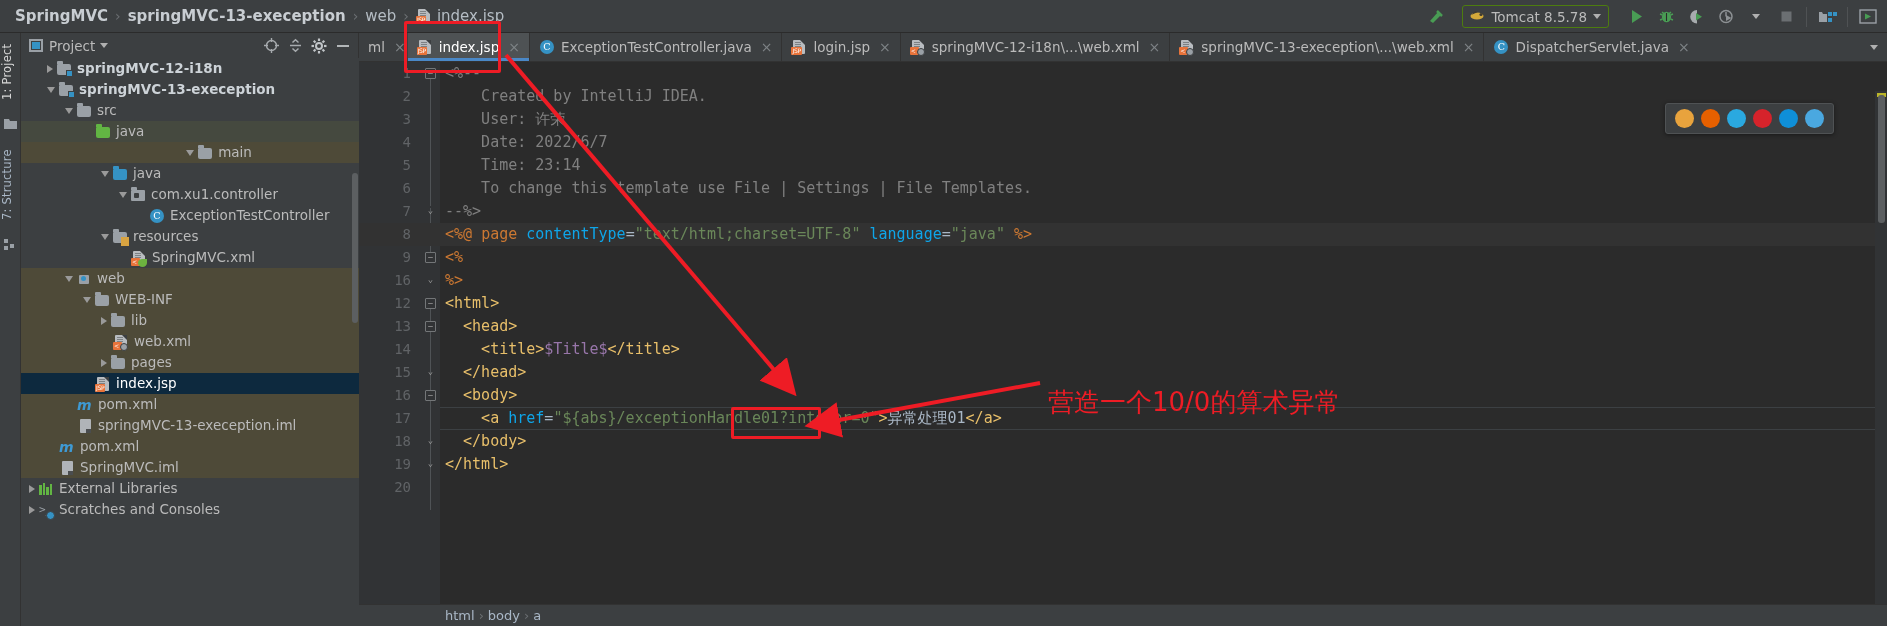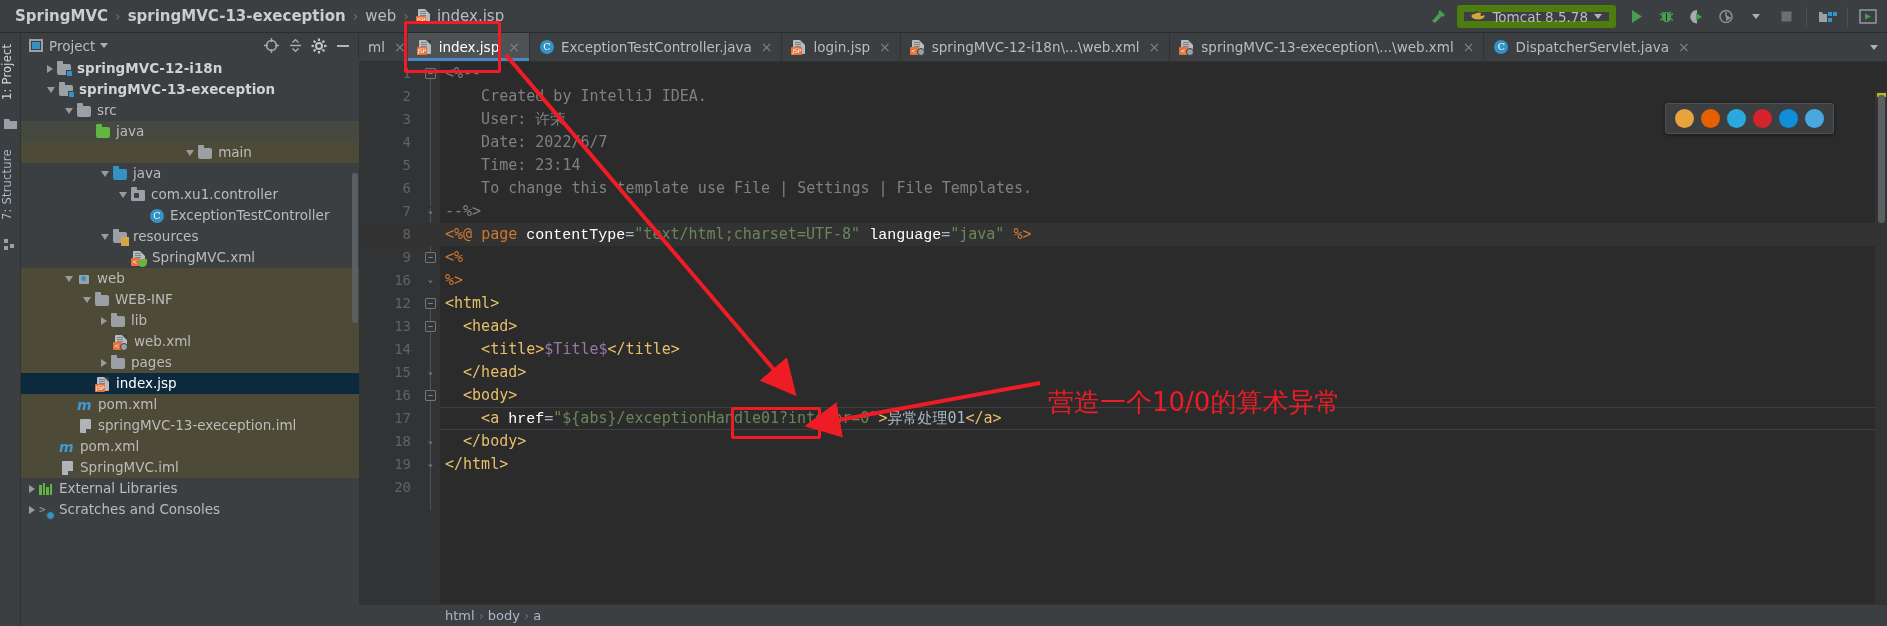--- a/index.html
+++ b/index.html
@@ -27,22 +27,22 @@
 
   .topbar-right {
     position: absolute; right: 4px; top: 0; height: 33px;
     display: flex; align-items: center; gap: 0px;
   }
   .tb-icon {
     width: 30px; height: 26px; display: flex; align-items: center; justify-content: center;
   }
   .runcfg {
     display: flex; align-items: center; gap: 6px;
-    height: 23px; padding: 0 7px 0 6px; margin: 0 5px;
-    border: 7px solid #4d7c0f; border-radius: 3px; background: #3c3f41;
+    height: 23px; padding: 0 7px 0 6px; margin: 0 12px;
+    border: 1px solid #4d7c0f; border-radius: 3px; background: #3c3f41;
     color: #bbbbbb; font-size: 13.5px; white-space: nowrap;
   }
   .sep-v { width: 1px; height: 20px; background: #4f5254; margin: 0 5px; }
 
   
   .leftstrip {
     position: absolute; left: 0; top: 33px; width: 21px; height: 593px;
     background: #3c3f41; border-right: 1px solid #323232;
   }
   .vlabel {
@@ -222,21 +222,21 @@
   .ctext { position: absolute; left: 86px; line-height: 23px; }
   .cline.hl { background: #323232; }
   .cline.caret-row::after {
     content: ""; position: absolute; left: 81px; right: 0; top: 0; bottom: 0;
     border-top: 1px solid #3c4043; border-bottom: 1px solid #3c4043; pointer-events: none;
   }
 
   
   .c-cmt   { color: #808080; }
   .c-tag   { color: #e8bf6a; }
-  .c-attr  { color: #ffffff; font-family: Liberation Mono, monospace; }
+  .c-attr  { color: #0ea5e9; }
   .c-str   { color: #6a8759; }
   .c-kw    { color: #cc7832; }
   .c-txt   { color: #a9b7c6; }
   .c-el    { color: #9876aa; }
   .c-dollar{ color: #6a8759; }
   .c-white { color: #a9b7c6; }
 
   .fold-mark {
     position: absolute; left: 66px; width: 11px; height: 11px; top: 6px;
     border: 1px solid #737678; color: #9a9a9a; font-size: 9px; line-height: 9px;

